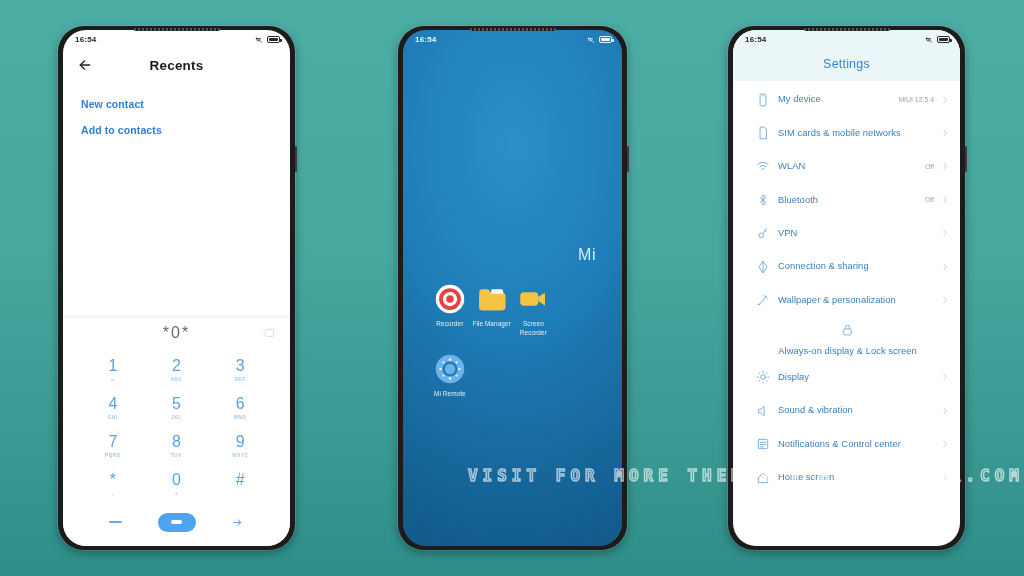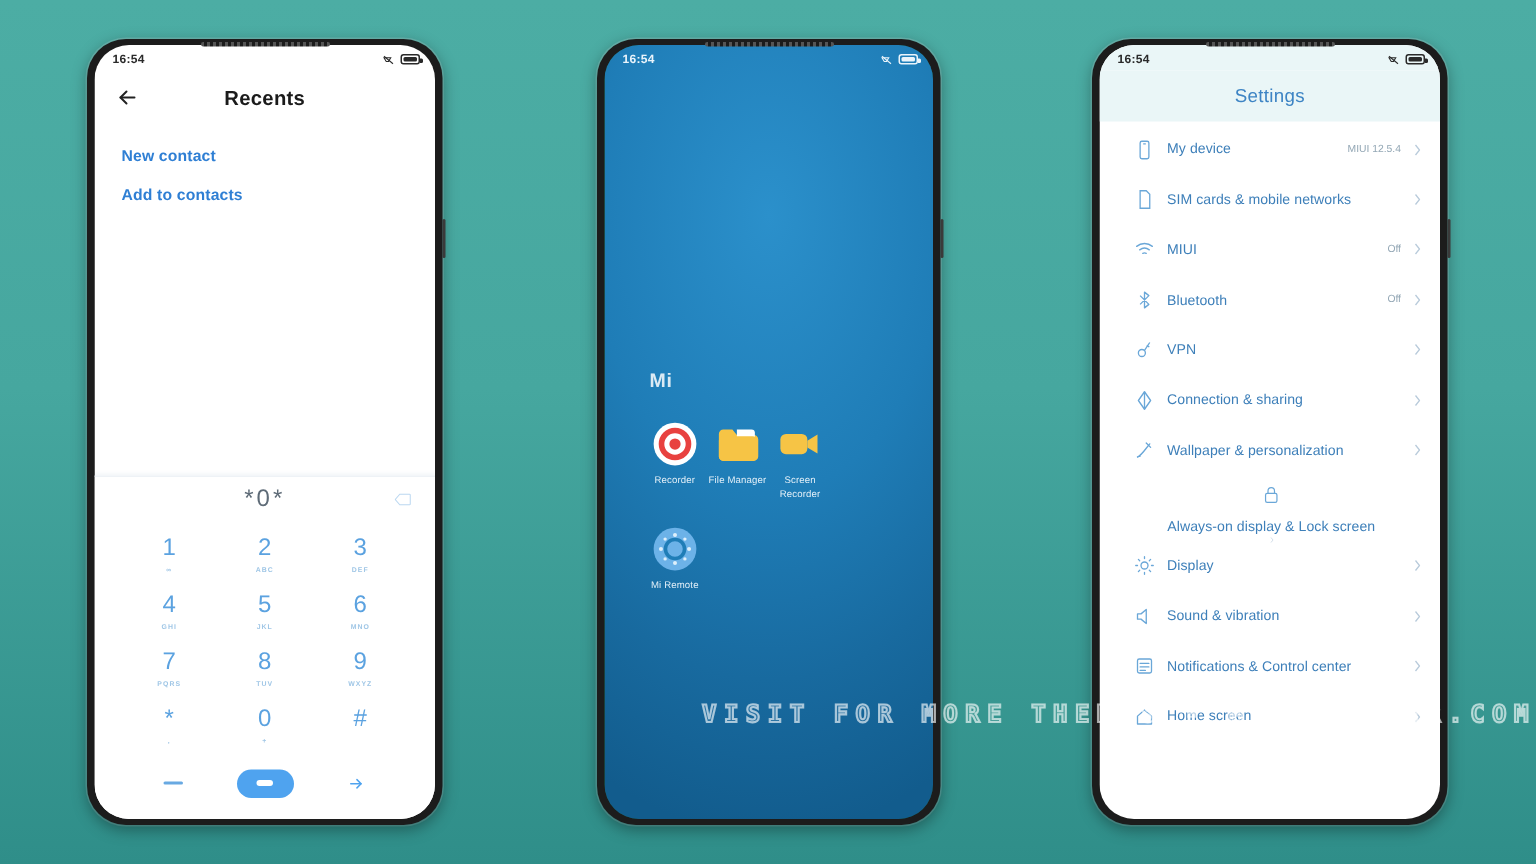--- a/index.html
+++ b/index.html
@@ -27,21 +27,21 @@
     position:absolute; left:50%; transform:translateX(-50%);
     top: 2px; width: 86px; height: 3px; border-radius: 2px;
     background: repeating-linear-gradient(90deg,#555 0 2px,#1c1c1c 2px 4px);
     z-index: 6;
   }
   .phone .screen {
     position: relative;
     width: 100%; height: 100%;
     border-radius: 23px;
     overflow: hidden;
-    background: #14532d;
+    background: #701a75;
   }
   
   .btn-side{ position:absolute; width:2px; background:#3a3a3a; border-radius:2px;}
 
   #phone1 { left: 58px; top: 26px; width: 237px; height: 524px; }
   #phone2 { left: 398px; top: 26px; width: 229px; height: 524px; }
   #phone3 { left: 728px; top: 26px; width: 237px; height: 524px; }
 
   
   .statusbar{
@@ -125,22 +125,23 @@
   .arrow-right{ width:13px; height:11px; color:#4fa3ef;}
 
   
   .p2{
     height:100%;
     background: radial-gradient(120% 80% at 50% 22%, #2b90cb 0%, #1f7db7 45%, #186a9f 75%, #125c8d 100%);
     display:flex; flex-direction:column; position:relative;
   }
   .folder-area{ position:absolute; left:0; right:0; top:216px; padding: 0 26px; }
   .folder-title{
-    color:#dbeaf4; font-size:13px; font-weight:700; letter-spacing:.5px;
+    color:#dbeaf4; font-size:16px; font-weight:400; letter-spacing:.5px;
     margin: 0 0 20px 4px;
+    text-align: right;
   }
   .app-grid{
     display:grid; grid-template-columns:repeat(4,1fr);
     row-gap:16px; column-gap:0;
   }
   .app{ display:flex; flex-direction:column; align-items:center; width:100%;}
   .app-ico{ width:30px; height:30px; display:block; }
   .app-label{
     margin-top:5px; color:#e2eff8; font-size:6.4px; text-align:center;
     line-height:1.45; font-weight:500; letter-spacing:.1px; max-width:46px;
@@ -416,21 +417,21 @@
                 <path d="M1 1l4 5-4 5"></path>
               </svg>
           </div>
 
           <div class="set-row">
             <svg class="set-ico" viewBox="0 0 24 24" fill="none" stroke="currentColor" stroke-width="1.5" stroke-linecap="round">
                 <path d="M3 9a14 14 0 0118 0"></path>
                 <path d="M6.5 13a9 9 0 0111 0"></path>
                 <path d="M10 17a4 4 0 014 0"></path>
               </svg>
-            <span class="set-label">MIUI</span>
+            <span class="set-label">WLAN</span>
             <span class="set-value">Off</span>
             <svg class="set-chev" viewBox="0 0 6 12" fill="none" stroke="currentColor" stroke-width="1.3">
                 <path d="M1 1l4 5-4 5"></path>
               </svg>
           </div>
 
           <div class="set-row">
             <svg class="set-ico" viewBox="0 0 24 24" fill="none" stroke="currentColor" stroke-width="1.5" stroke-linejoin="round">
                 <path d="M7 7l10 10-5 4V3l5 4L7 17"></path>
               </svg>

